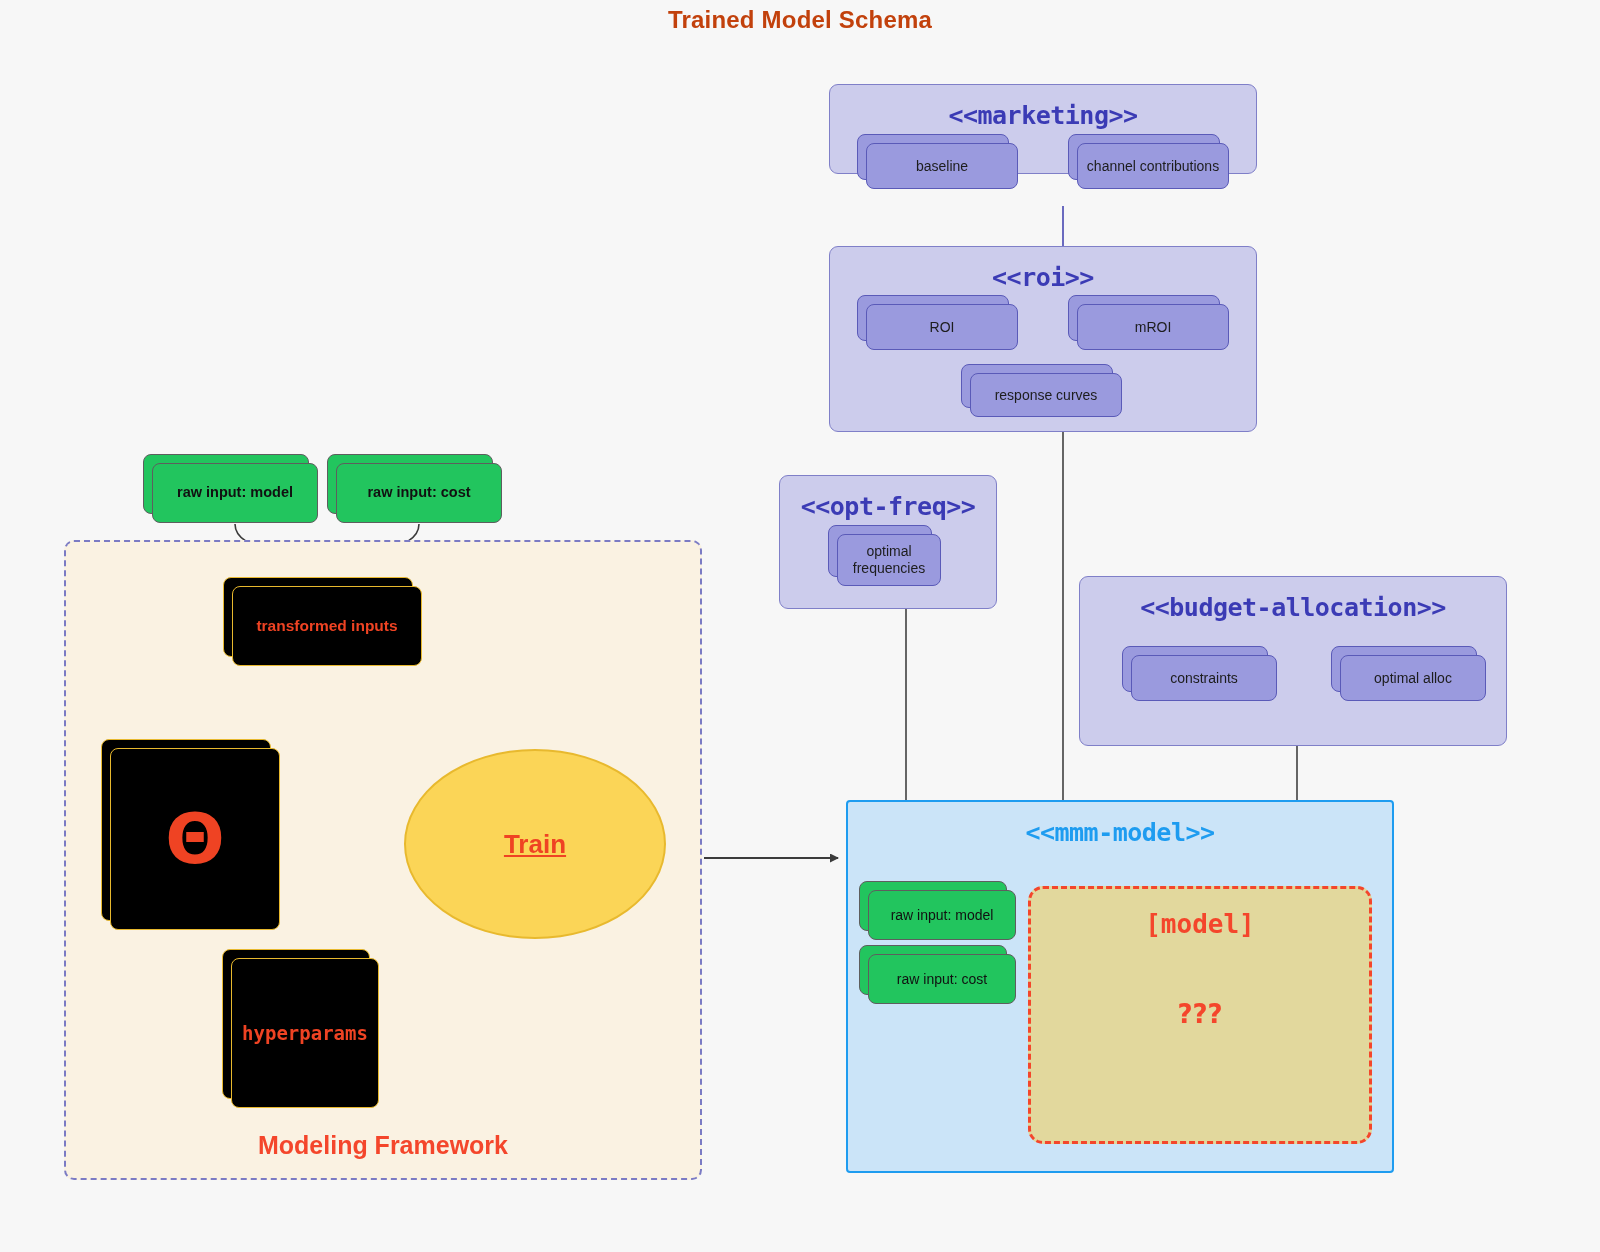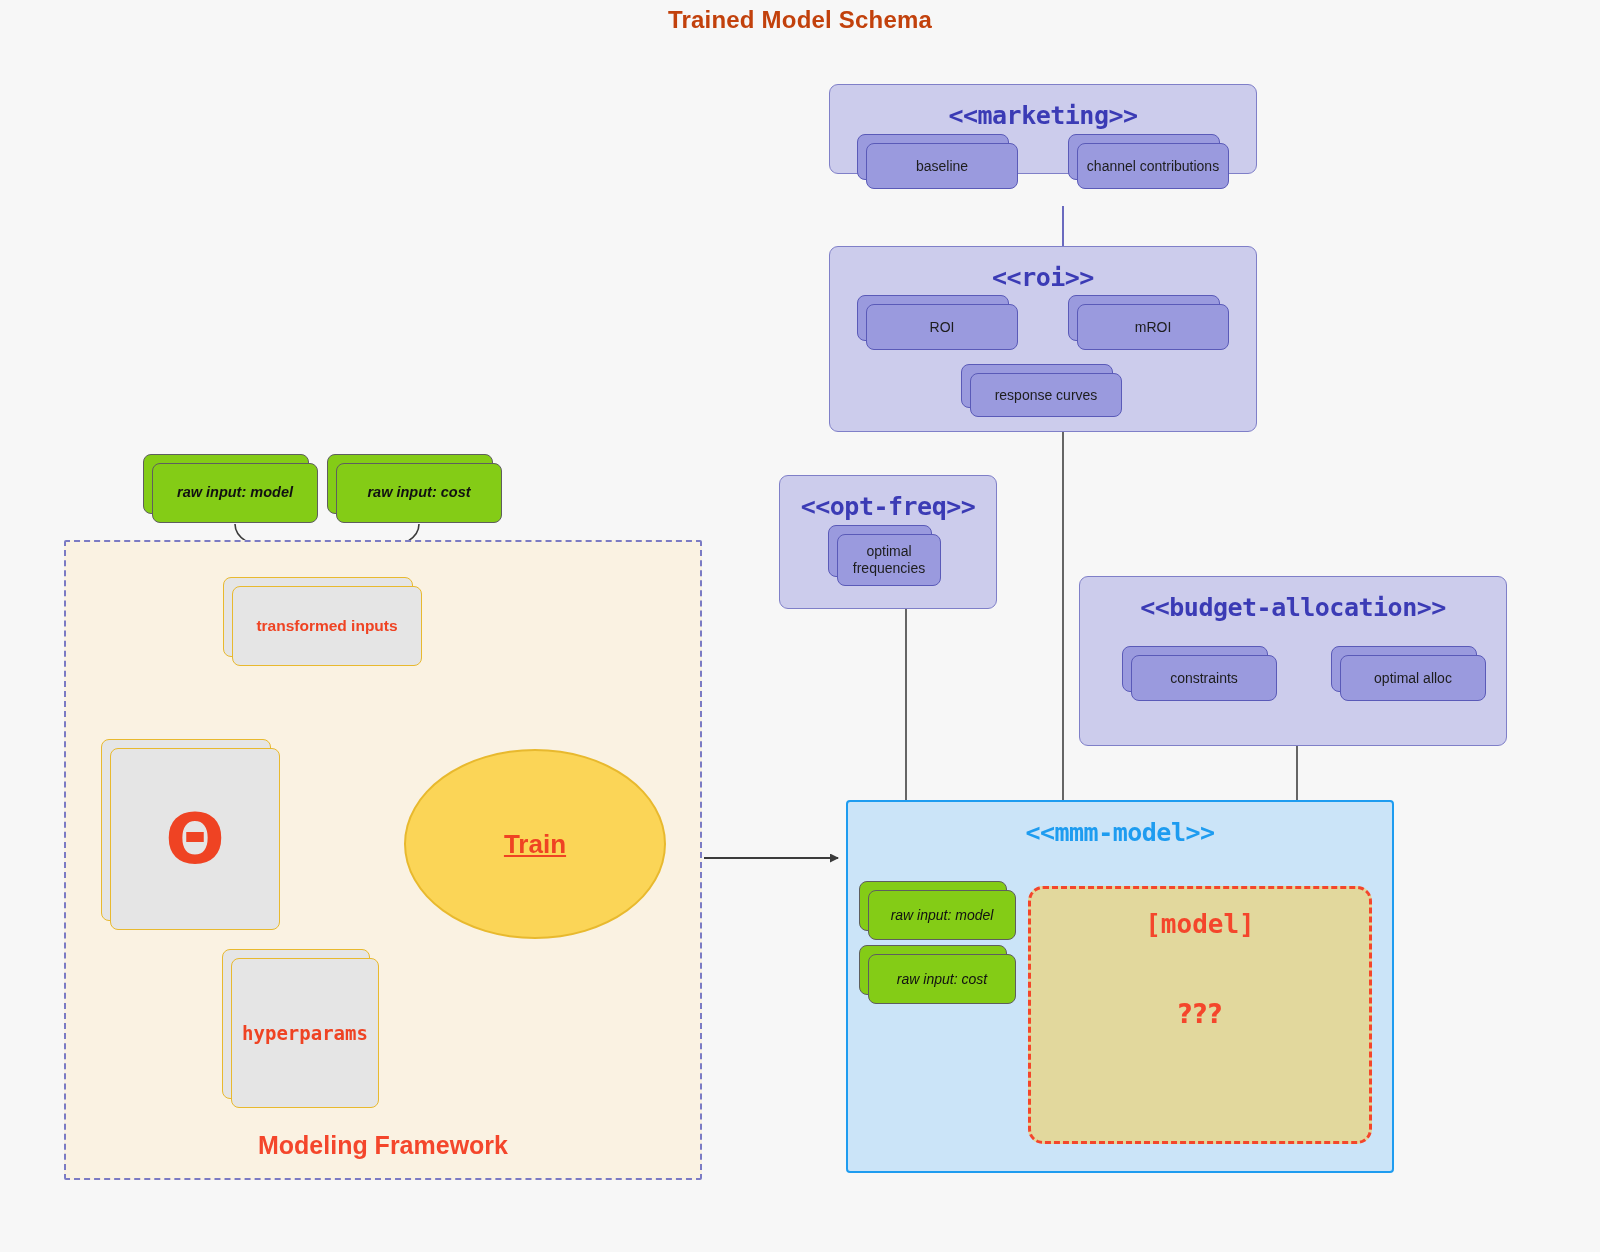--- a/index.html
+++ b/index.html
@@ -81,42 +81,41 @@
   }
   
   .node-blue .back, .node-blue .front {
     background: #9a9ade;
     border: 1.6px solid #5a5ab8;
   }
   .node-blue .front { color: #1d1d1d; font-size: 14px; }
 
   
   .node-gray .back, .node-gray .front {
-    background: #84cc16;
+    background: #22c55e;
     border: 1.4px solid #5e5e5e;
-    font-style: italic;
   }
   .node-gray .front { color: #111; font-size: 14.5px; }
   .node-gray.bold .front { font-weight: bold; }
 
   
   .node-yellow .back, .node-yellow .front {
-    background: #e5e5e5;
+    background: #000000;
     border: 1.8px solid #e8b92e;
   }
   .node-yellow .front { color: #ef4323; font-size: 16px; font-weight: bold; }
   .node-yellow.mono .front { font-family: "DejaVu Sans Mono", monospace; font-size: 19px; }
 
   
   #modeling-framework {
     left: 64px; top: 540px;
     width: 638px; height: 640px;
     background: #faf2e2;
     border: 2px dashed #7b7bc4;
-    border-radius: 2px;
+    border-radius: 10px;
   }
   #modeling-framework-label {
     position: absolute;
     left: 0; right: 0;
     bottom: 18px;
     text-align: center;
     font-size: 25px;
     font-weight: bold;
     color: #f4462b;
   }

